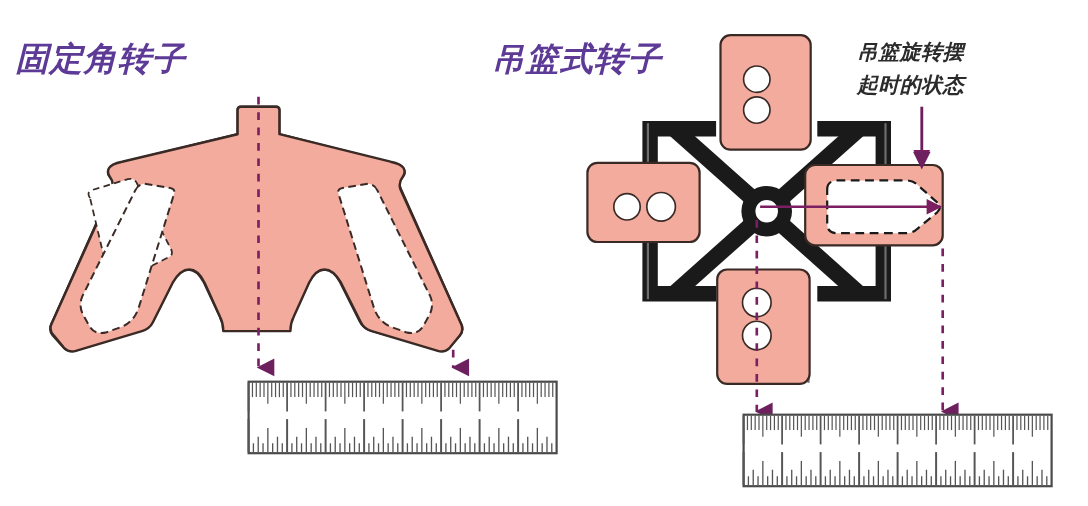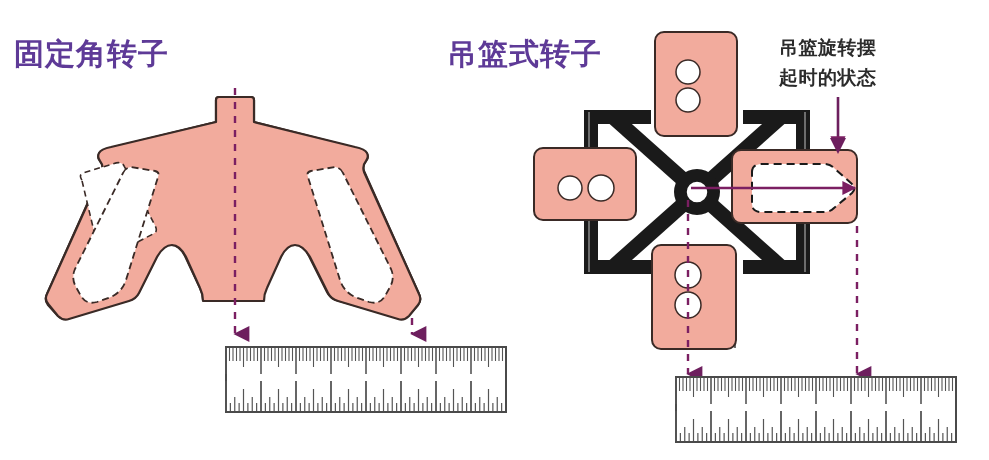--- a/index.html
+++ b/index.html
@@ -9,20 +9,21 @@
   }
   body {
     font-family: "Liberation Sans", "DejaVu Sans", sans-serif;
   }
   #stage {
     position: relative;
     width: 989px;
     height: 460px;
     background: #ffffff;
     overflow: hidden;
+    font-style: italic;
   }
   #stage svg {
     position: absolute;
     left: 0;
     top: 0;
   }
   .title-text {
     font-size: 30px;
     font-weight: bold;
     letter-spacing: 1px;

